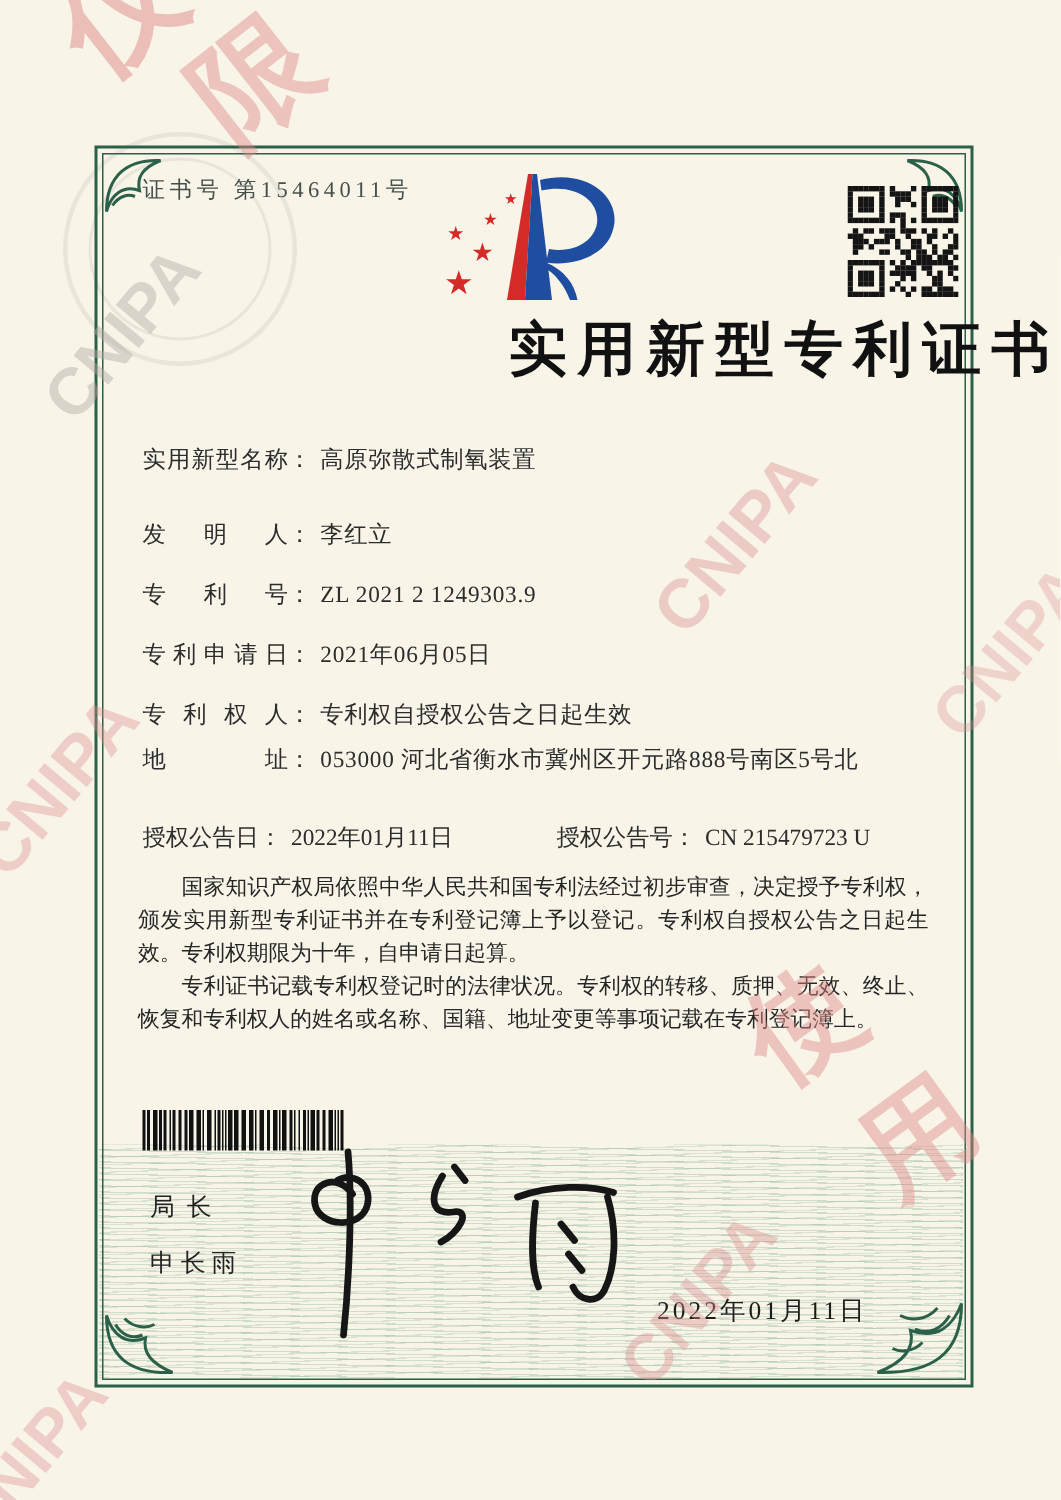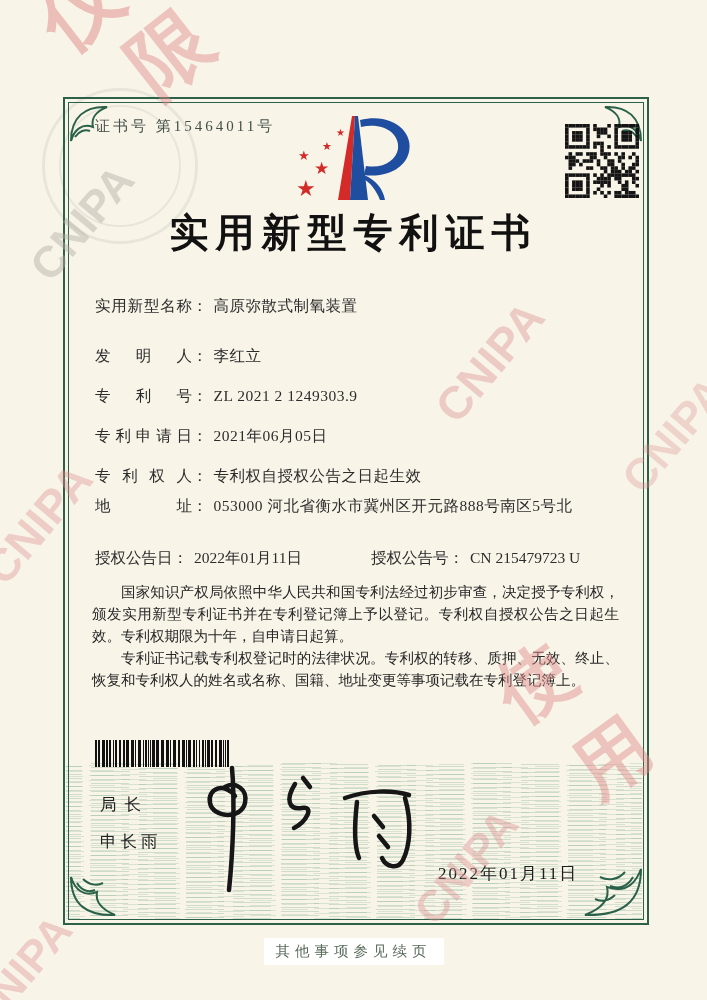--- a/index.html
+++ b/index.html
@@ -19,21 +19,21 @@
       repeating-linear-gradient(-1.8deg, rgba(110,165,130,0.22) 0 0.8px, transparent 0.8px 5px);}
 
   .content{position:absolute;left:0;top:0;width:707px;height:1000px;z-index:3;}
 
   .certno{position:absolute;left:95px;top:117px;font-size:15px;letter-spacing:3px;
           color:#45504a;text-align:center;}
 
   .logo{position:absolute;left:288px;top:110px;width:136px;height:96px;}
   .qr{position:absolute;left:565px;top:124px;width:74px;height:74px;}
 
-  .title{position:absolute;left:0;top:206px;width:707px;text-align:center;
+  .title{position:absolute;left:0;top:206px;width:707px;text-align:right;
          font-size:39px;font-weight:bold;letter-spacing:7px;color:#111;}
 
   .fields{position:absolute;left:95px;top:292px;width:520px;font-size:15.5px;color:#2c2c2c;}
   .frow{position:absolute;left:0;white-space:nowrap;}
   .flabel{display:inline-block;width:97px;text-align:justify;text-align-last:justify;}
   .fcolon{display:inline-block;margin-right:6px;}
   .fvalue{letter-spacing:0.5px;}
   .grant2{position:absolute;left:276px;top:0;font-family:Liberation Serif, serif;}
 
   .paras{position:absolute;left:92px;top:581px;width:527px;font-size:14.5px;
@@ -429,21 +429,20 @@
         <path d="M108,18 l7,9"></path>
         <path d="M150,38 C172,30 198,30 214,35"></path>
         <path d="M162,42 C159,68 159,86 164,98"></path>
         <path d="M210,38 C217,62 215,86 208,100 C203,110 191,107 187,98"></path>
         <path d="M179,56 l9,11"></path>
         <path d="M184,76 l9,11"></path>
       </g>
     </svg>
 
     <div class="issue-date">2022年01月11日</div>
-    <div class="footer-note">其他事项参见续页</div>
   </div>
 
   <div class="wm-layer" id="wm-layer">
       <div class="wm" style="left: 16px; top: -10px; font-size: 80px; color: rgb(224, 138, 138); opacity: 0.5; transform: rotate(-38deg);">仅</div>
       <div class="wm" style="left: 106px; top: 36px; font-size: 80px; color: rgb(224, 138, 138); opacity: 0.45; transform: rotate(-38deg);">限</div>
       <div class="wm" style="left: 20px; top: 258px; font-size: 44px; color: rgb(180, 174, 166); opacity: 0.45; transform: rotate(-50deg);">CNIPA</div>
       <div class="wm" style="left: 424px; top: 398px; font-size: 46px; color: rgb(220, 143, 143); opacity: 0.4; transform: rotate(-50deg);">CNIPA</div>
       <div class="wm" style="left: -28px; top: 560px; font-size: 46px; color: rgb(220, 143, 143); opacity: 0.38; transform: rotate(-50deg);">CNIPA</div>
       <div class="wm" style="left: 612px; top: 470px; font-size: 44px; color: rgb(220, 143, 143); opacity: 0.32; transform: rotate(-50deg);">CNIPA</div>
       <div class="wm" style="left: 476px; top: 664px; font-size: 74px; color: rgb(224, 138, 138); opacity: 0.45; transform: rotate(-36deg);">使</div>

